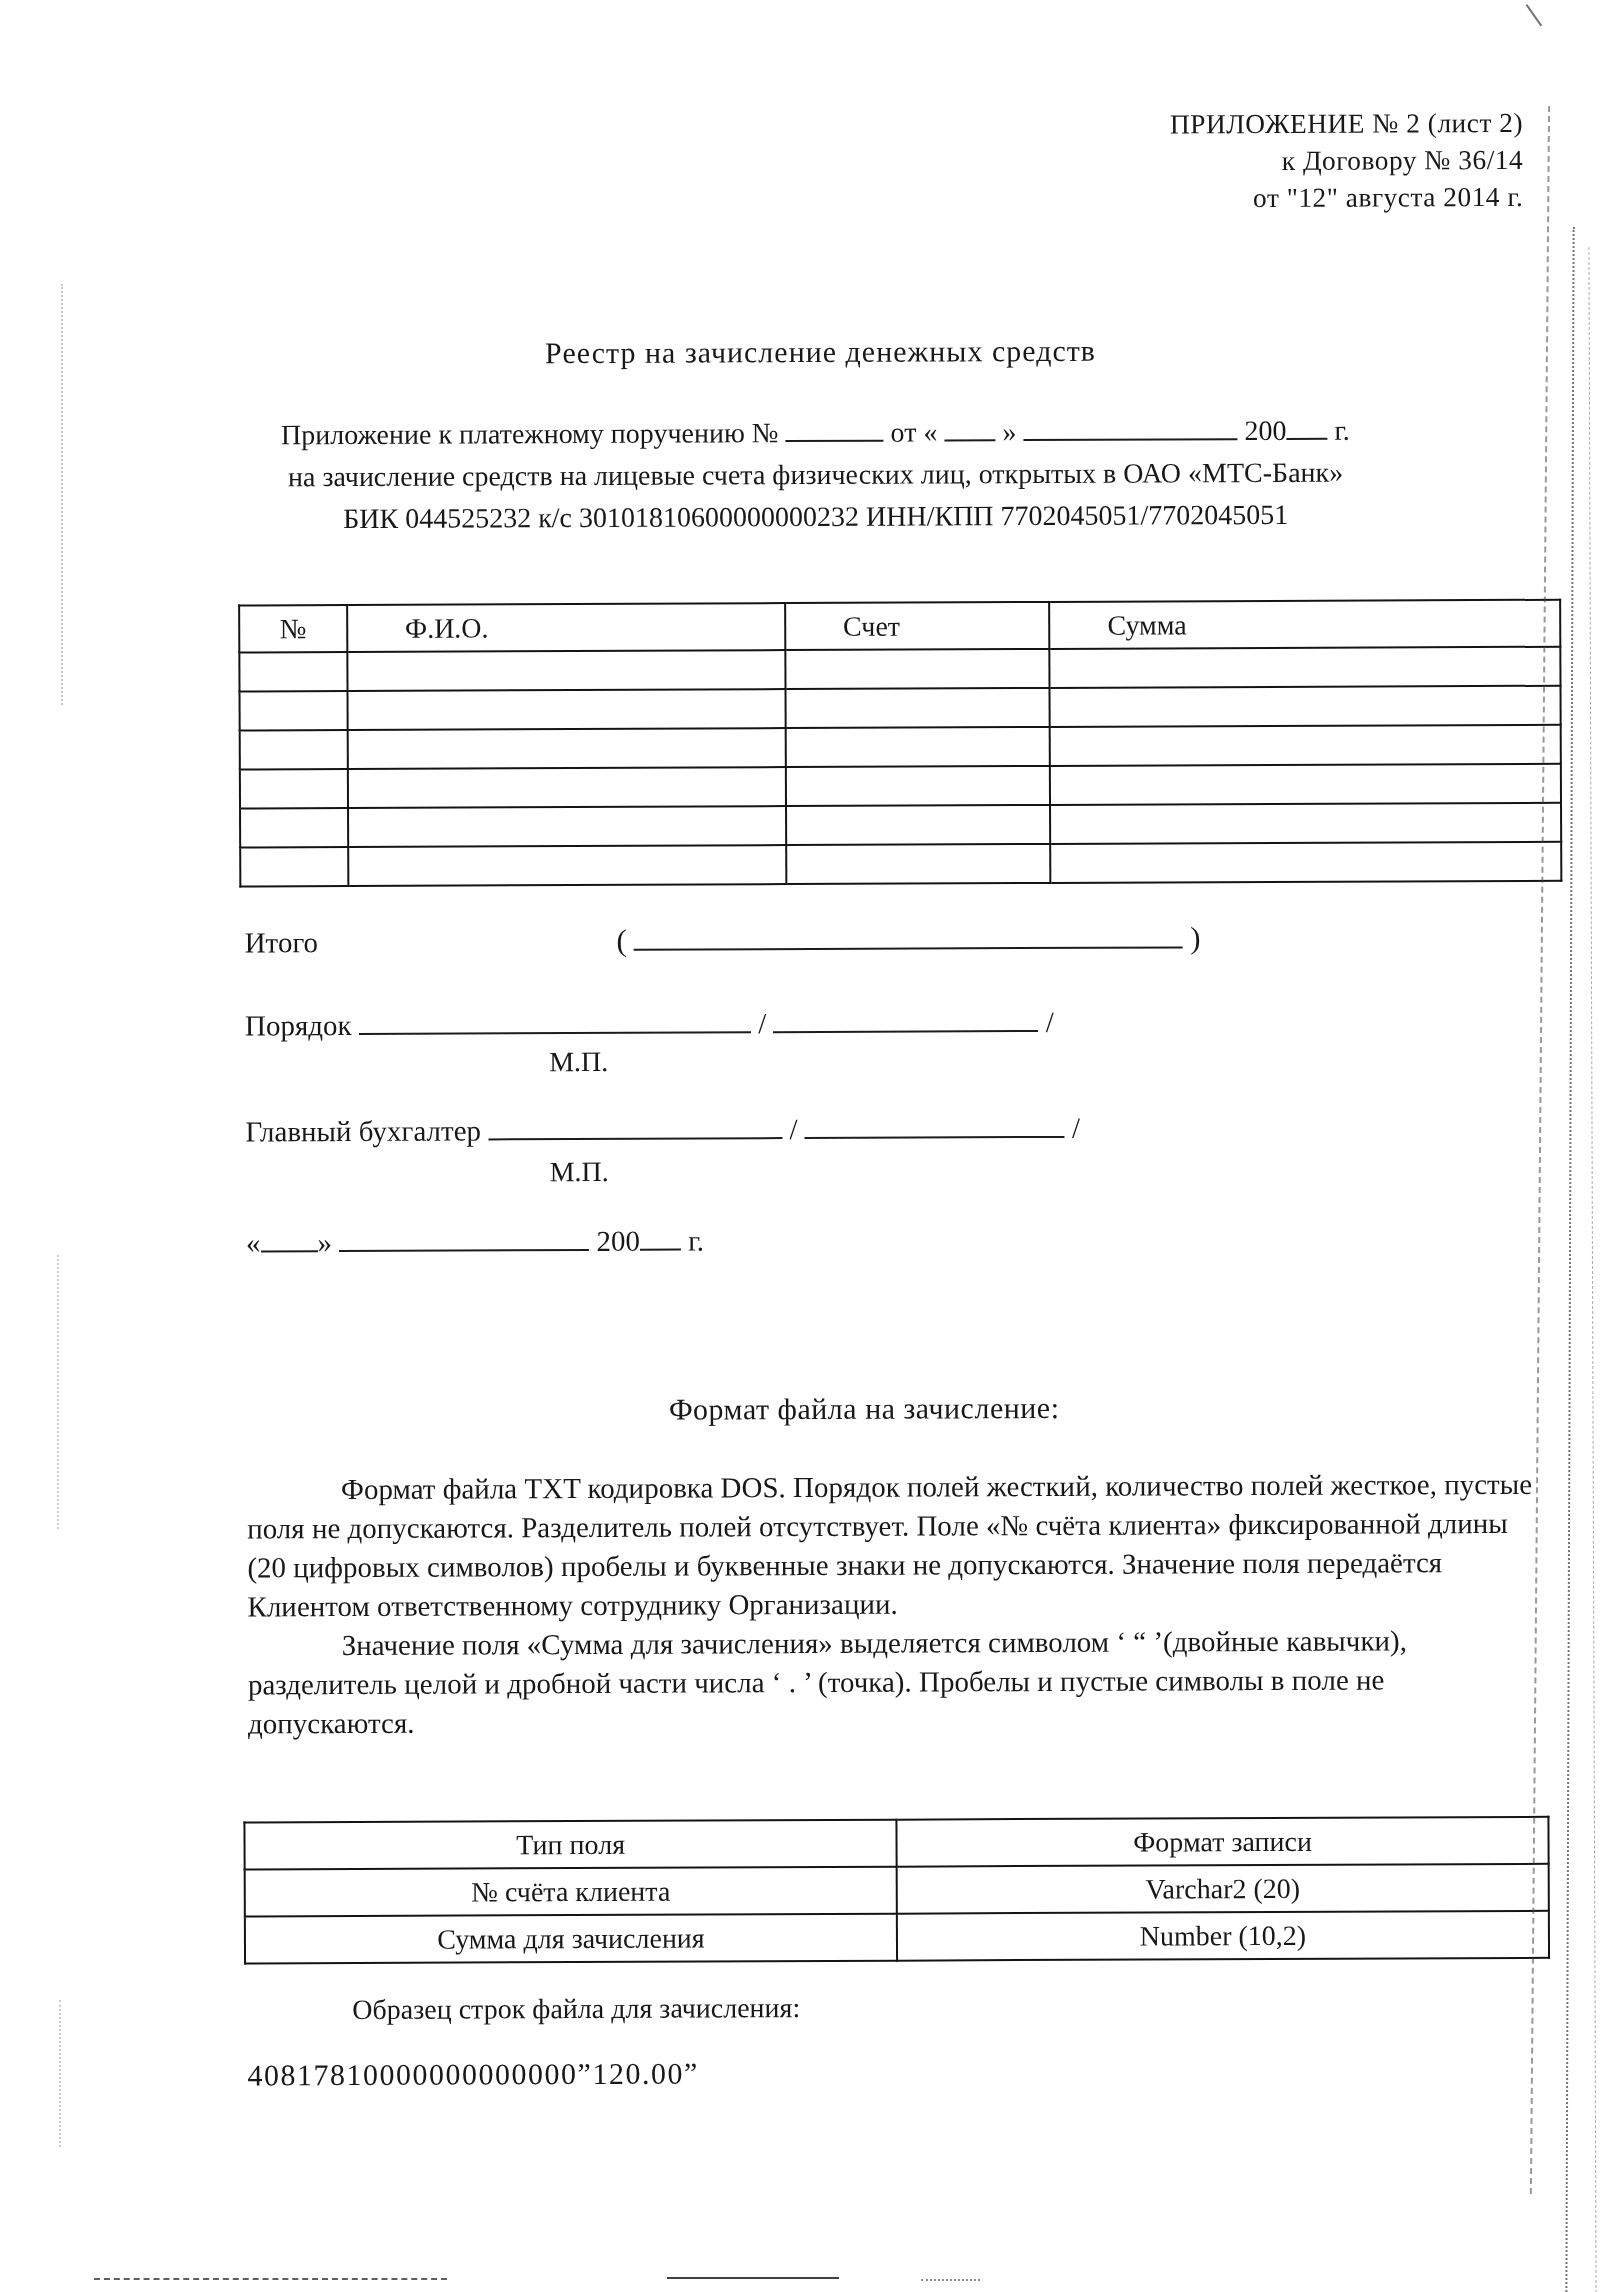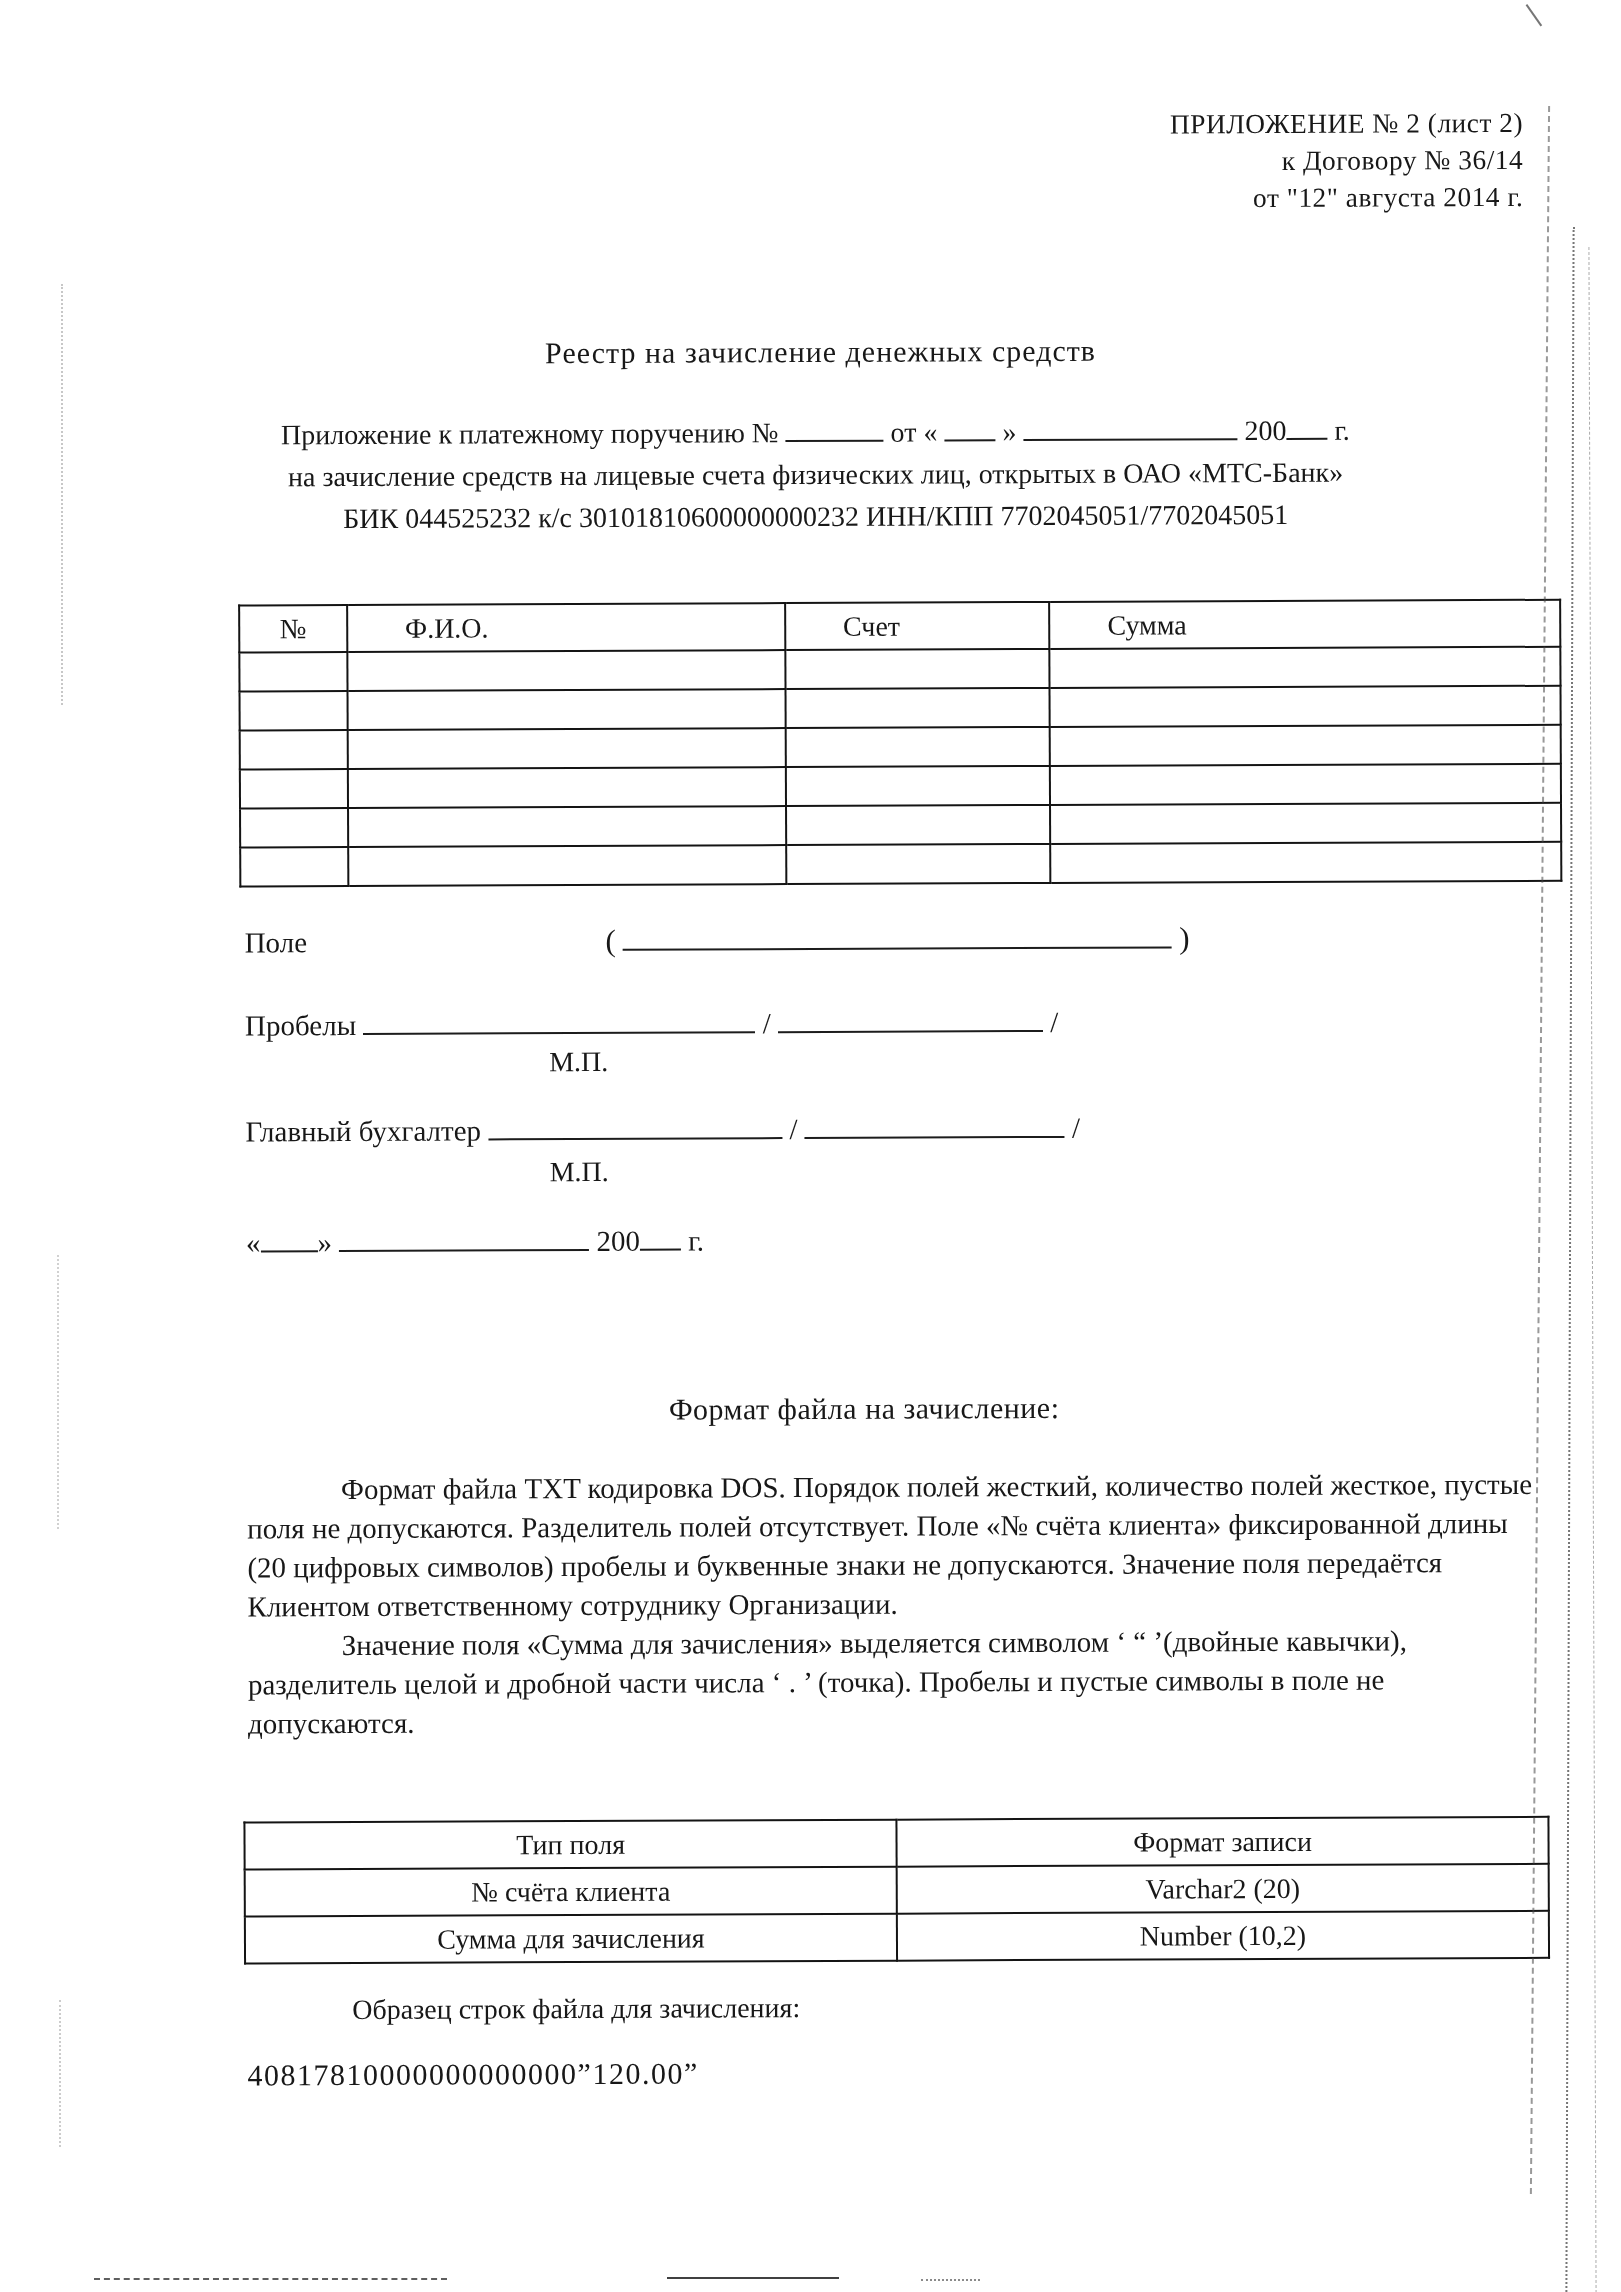--- a/index.html
+++ b/index.html
@@ -135,29 +135,29 @@
         <tr>
           <td></td>
           <td></td>
           <td></td>
           <td></td>
         </tr>
       </tbody>
   </table>
 
   <div class="abs totals">
-    <span>Поле</span>
+    <span>Итого</span>
     <span style="display:inline-block;width:284px"></span>
     <span class="paren">(</span>
     <span class="blank" style="width:549px"></span>
     <span class="paren">)</span>
   </div>
 
   <div class="abs sig-row director-row">
-    <span>Пробелы</span>
+    <span>Порядок</span>
     <span class="blank" style="width:392px"></span>
     <span>/</span>
     <span class="blank" style="width:265px"></span>
     <span>/</span>
   </div>
   <div class="abs stamp1">М.П.</div>
 
   <div class="abs sig-row chief-row">
     <span>Главный бухгалтер</span>
     <span class="blank" style="width:294px"></span>

